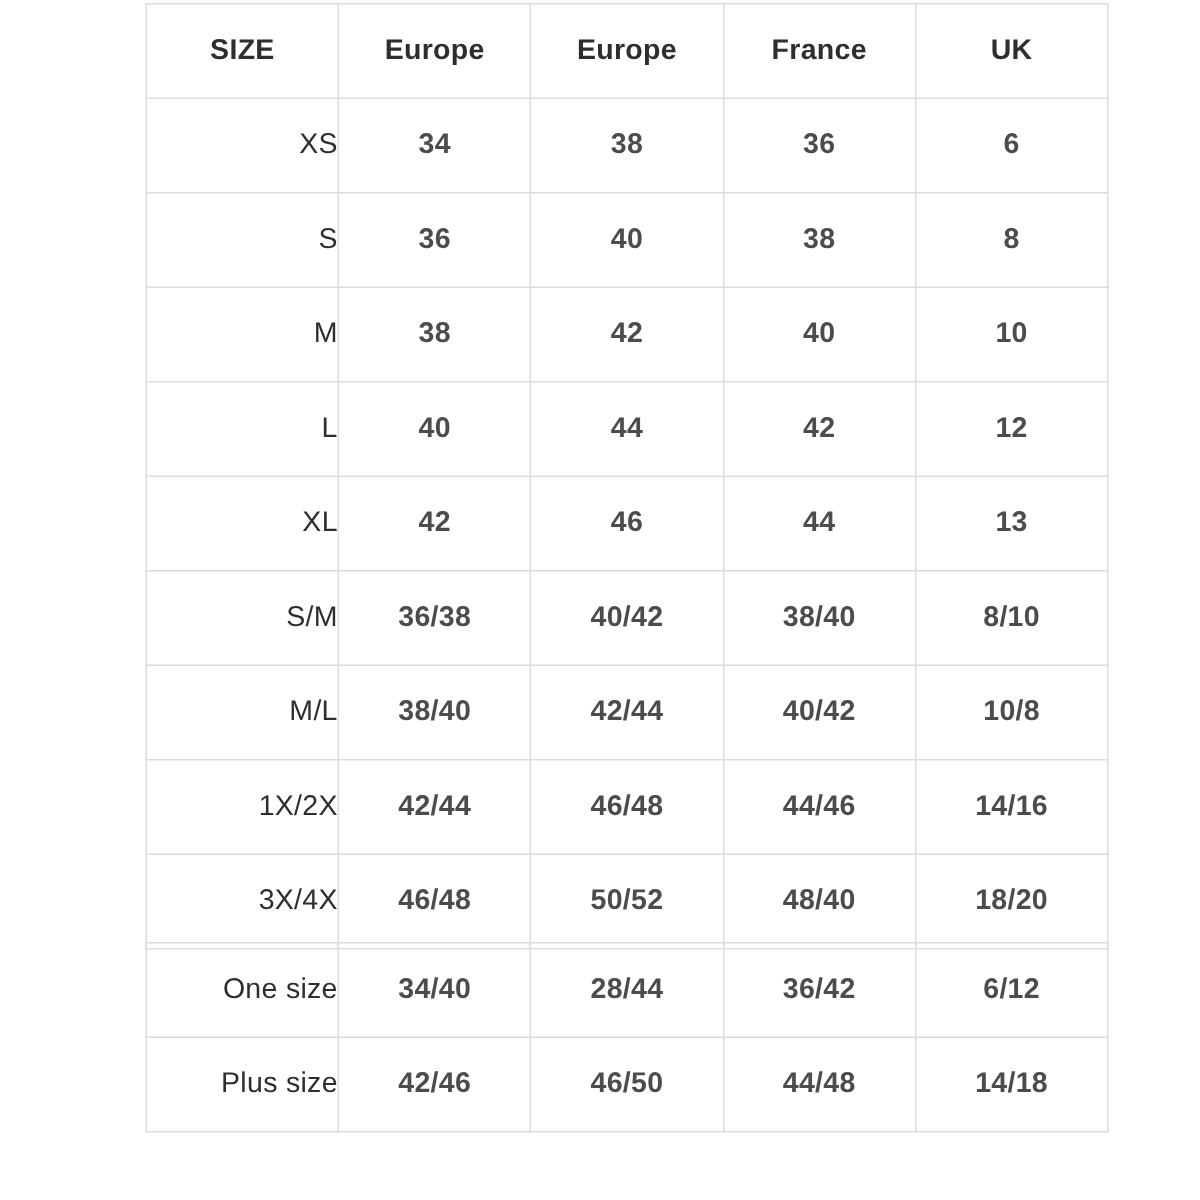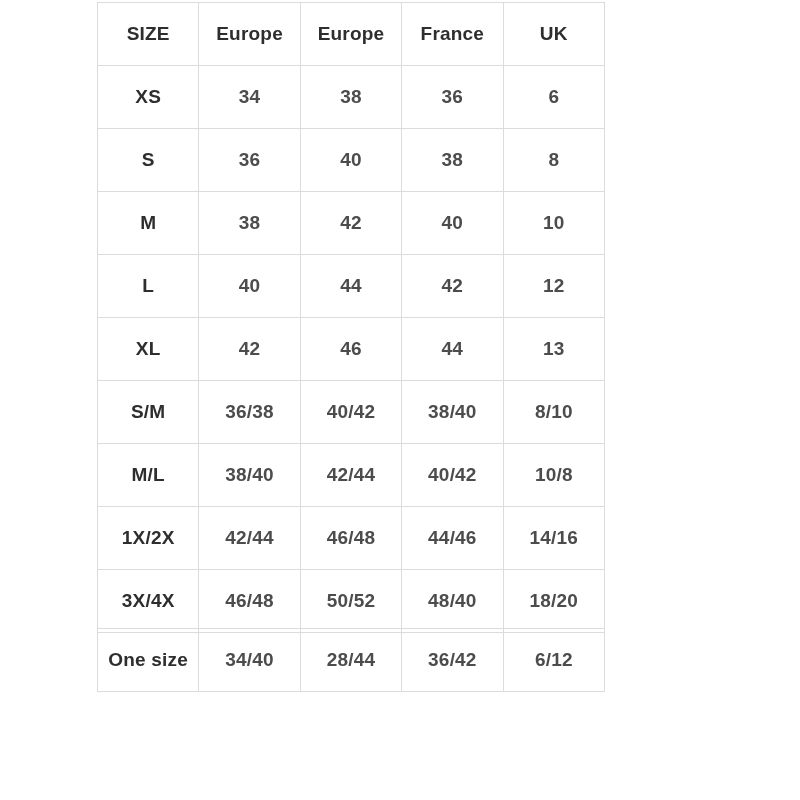--- a/index.html
+++ b/index.html
@@ -11,43 +11,44 @@
     position: relative;
     width: 800px;
     height: 800px;
     overflow: hidden;
     font-family: "Liberation Sans", "DejaVu Sans", sans-serif;
     background: var(--background, #ffffff);
   }
   table.size-table {
     position: absolute;
     left: 97px;
-    width: 508px;
+    width: 642px;
     border-collapse: collapse;
     table-layout: fixed;
   }
   #table1 { top: 2px; }
   #table2 { top: 628px; }
   table.size-table th,
   table.size-table td {
     border: 1px solid var(--border, #dcdcdc);
     height: 62px;
     padding: 0;
     text-align: center;
     vertical-align: middle;
     font-size: 19px;
     letter-spacing: 0.2px;
   }
   table.size-table thead th {
     font-weight: 700;
     color: var(--label-text, #2e2e2e);
   }
   table.size-table th.label-cell {
-    font-weight: 700;
+    font-weight: 400;
     color: var(--label-text, #2e2e2e);
+    text-align: right;
   }
   table.size-table td.value-cell {
     font-weight: 700;
     color: var(--value-text, #4c4c4c);
   }
 </style>
 </head>
 <body>
 
 <div class="page">
@@ -131,16 +132,23 @@
 
   <table class="size-table" id="table2">
     <tbody id="t2-body">
         <tr>
           <th class="label-cell">One size</th>
           <td class="value-cell">34/40</td>
           <td class="value-cell">28/44</td>
           <td class="value-cell">36/42</td>
           <td class="value-cell">6/12</td>
         </tr>
+        <tr>
+          <th class="label-cell">Plus size</th>
+          <td class="value-cell">42/46</td>
+          <td class="value-cell">46/50</td>
+          <td class="value-cell">44/48</td>
+          <td class="value-cell">14/18</td>
+        </tr>
       </tbody>
   </table>
 
 </div>
 
 </body></html>

